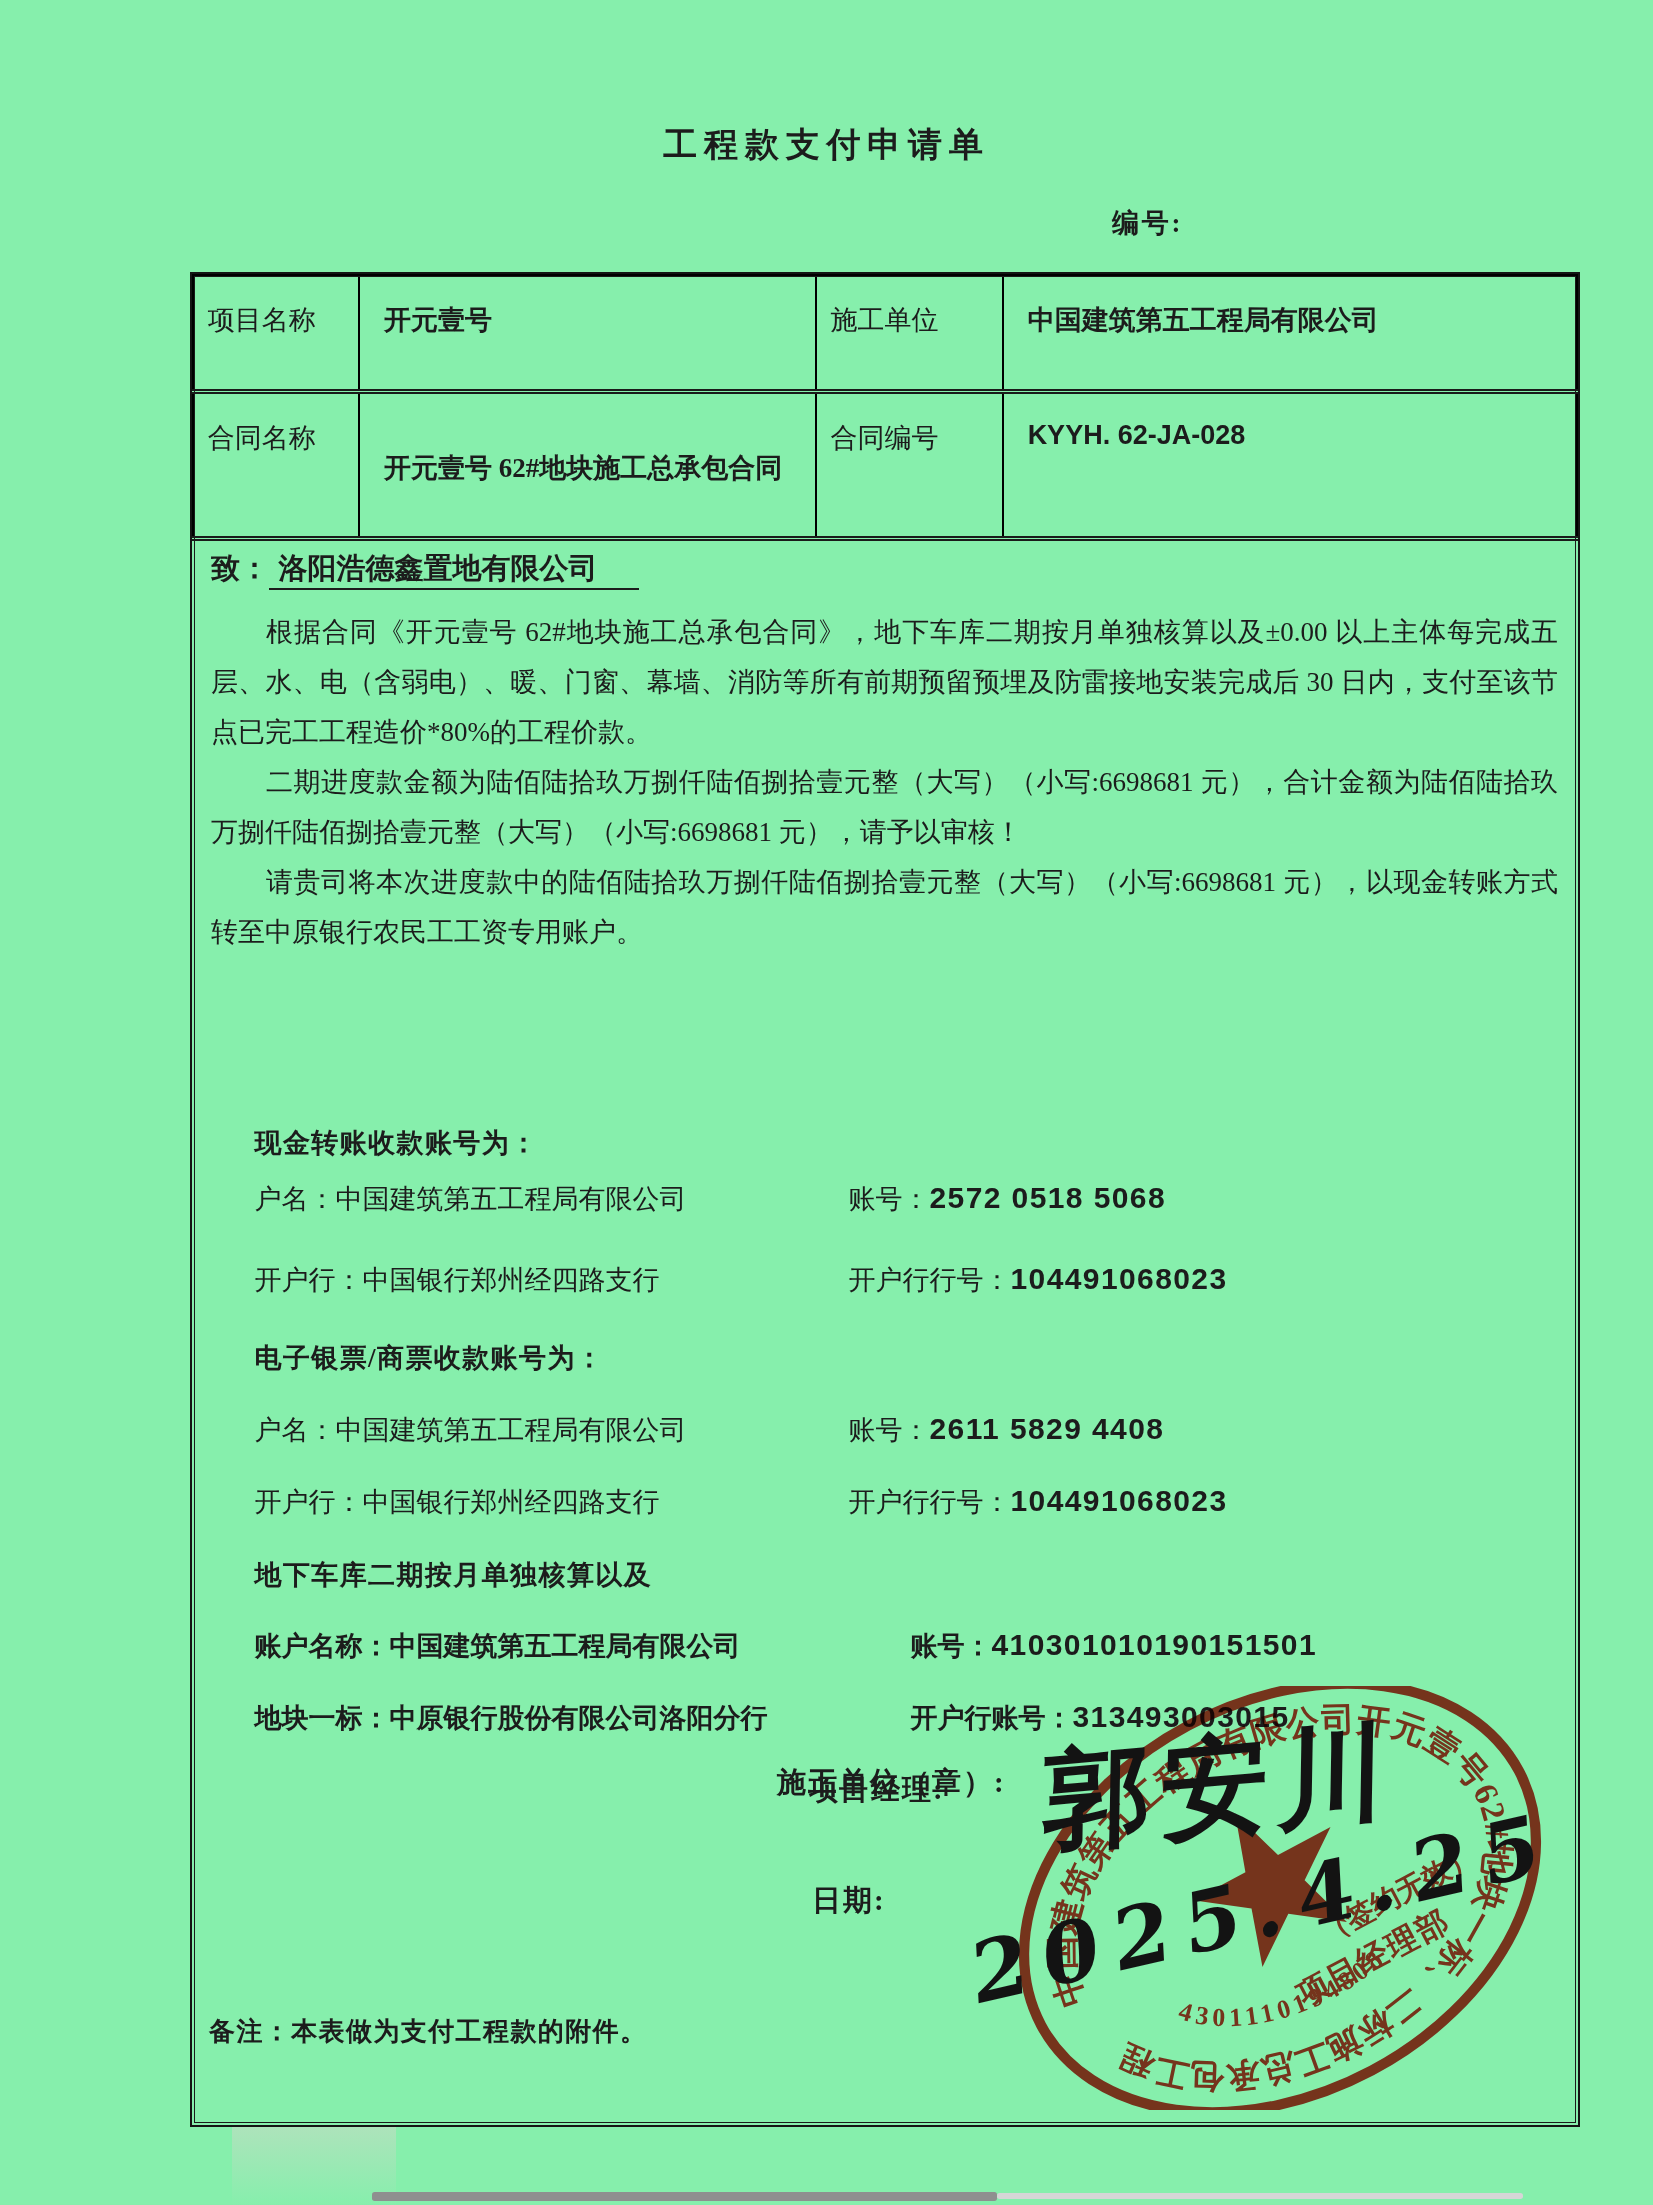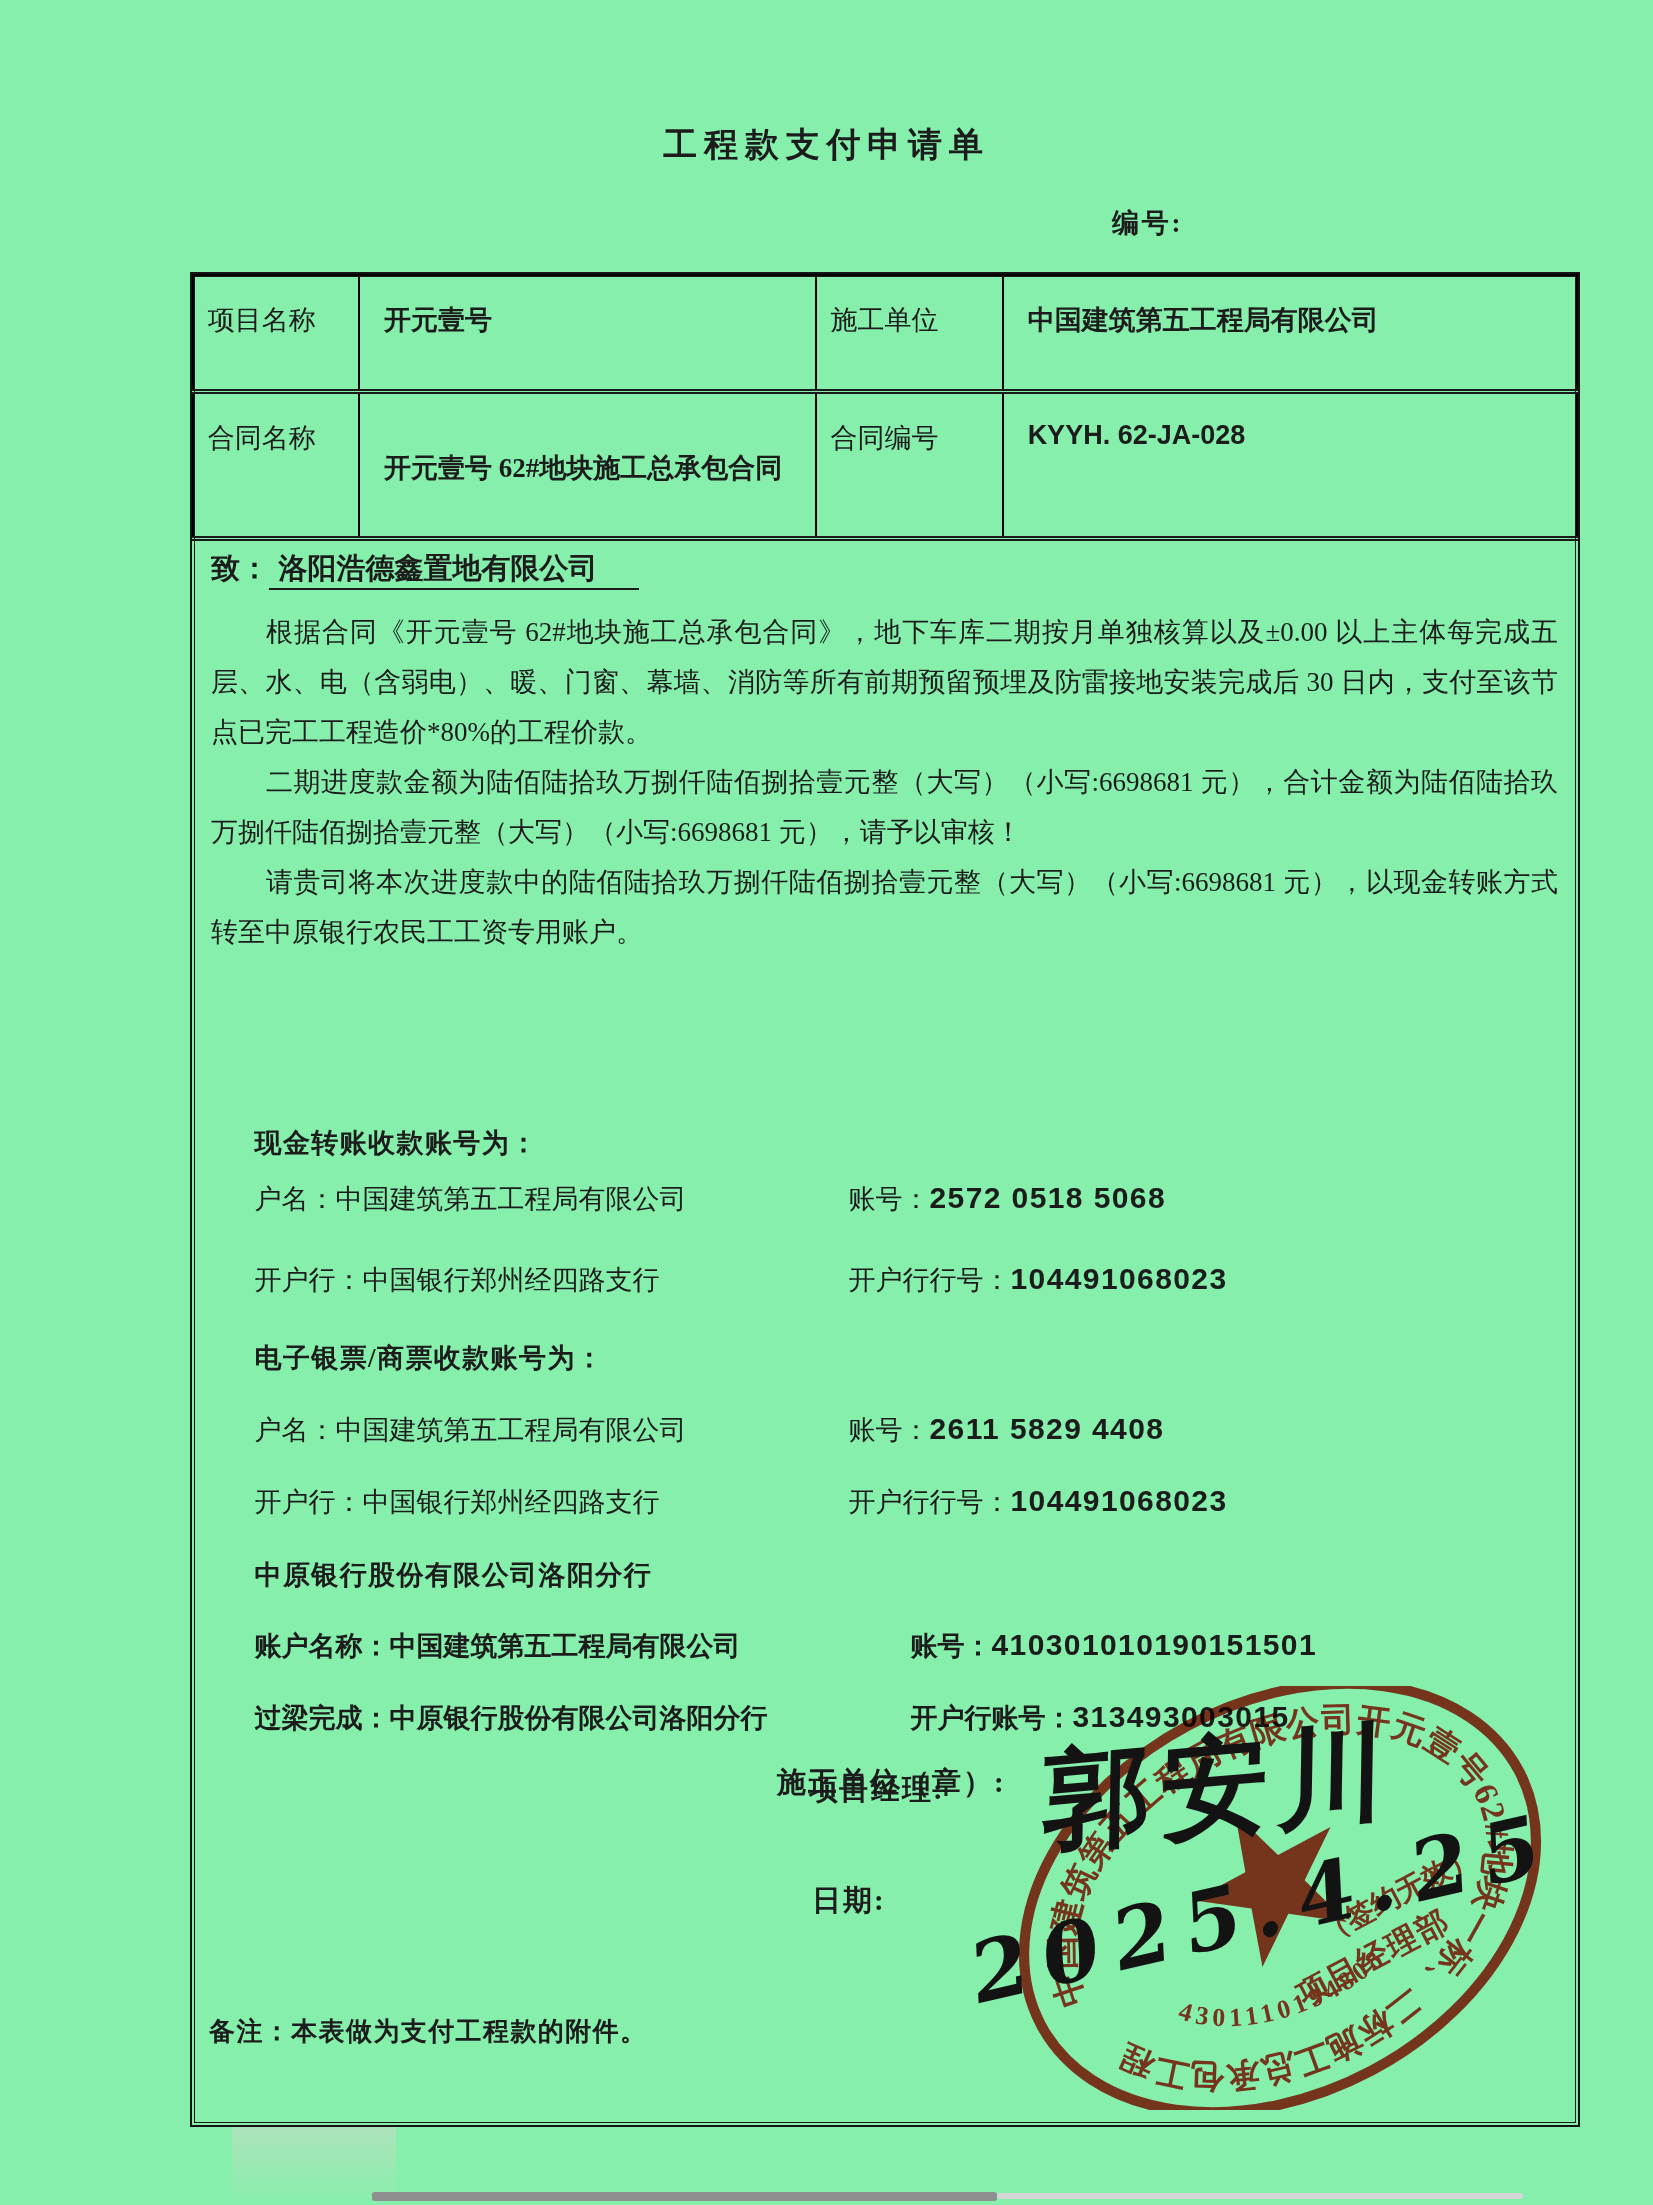--- a/index.html
+++ b/index.html
@@ -130,27 +130,27 @@
 
       <div class="acct-line acct-head" style="top:215px;">电子银票/商票收款账号为：</div>
 
       <div class="acct-line acct-row" style="top:287px;">
         <span class="name">户名：中国建筑第五工程局有限公司</span><span>账号：</span><span class="num numpart">2611 5829 4408</span>
       </div>
       <div class="acct-line acct-row" style="top:359px;">
         <span class="name">开户行：中国银行郑州经四路支行</span><span>开户行行号：</span><span class="num numpart">104491068023</span>
       </div>
 
-      <div class="acct-line acct-head" style="top:432px;">中原银行股份有限公司洛阳分行</div>
+      <div class="acct-line acct-head" style="top:432px;">地下车库二期按月单独核算以及</div>
 
       <div class="acct-line acct-row wide bold-row" style="top:503px;">
         <span class="name">账户名称：中国建筑第五工程局有限公司</span><span>账号：</span><span class="num numpart">410301010190151501</span>
       </div>
       <div class="acct-line acct-row wide bold-row" style="top:575px;">
-        <span class="name">过梁完成：中原银行股份有限公司洛阳分行</span><span>开户行账号：</span><span class="num numpart">313493003015</span>
+        <span class="name">地块一标：中原银行股份有限公司洛阳分行</span><span>开户行账号：</span><span class="num numpart">313493003015</span>
       </div>
     </div>
 
     <div class="sig-line" style="left:585px;top:1489px;">施工单位（章）:</div>
     <div class="sig-line" style="left:617px;top:1496px;">项目经理:</div>
     <div class="sig-line" style="left:620px;top:1607px;">日期:</div>
 
     <svg class="stamp" viewBox="0 0 840 620">
       <g transform="rotate(-28 420 310)">
         <ellipse class="stroke" cx="420" cy="310" rx="396" ry="286" stroke-width="15"></ellipse>

